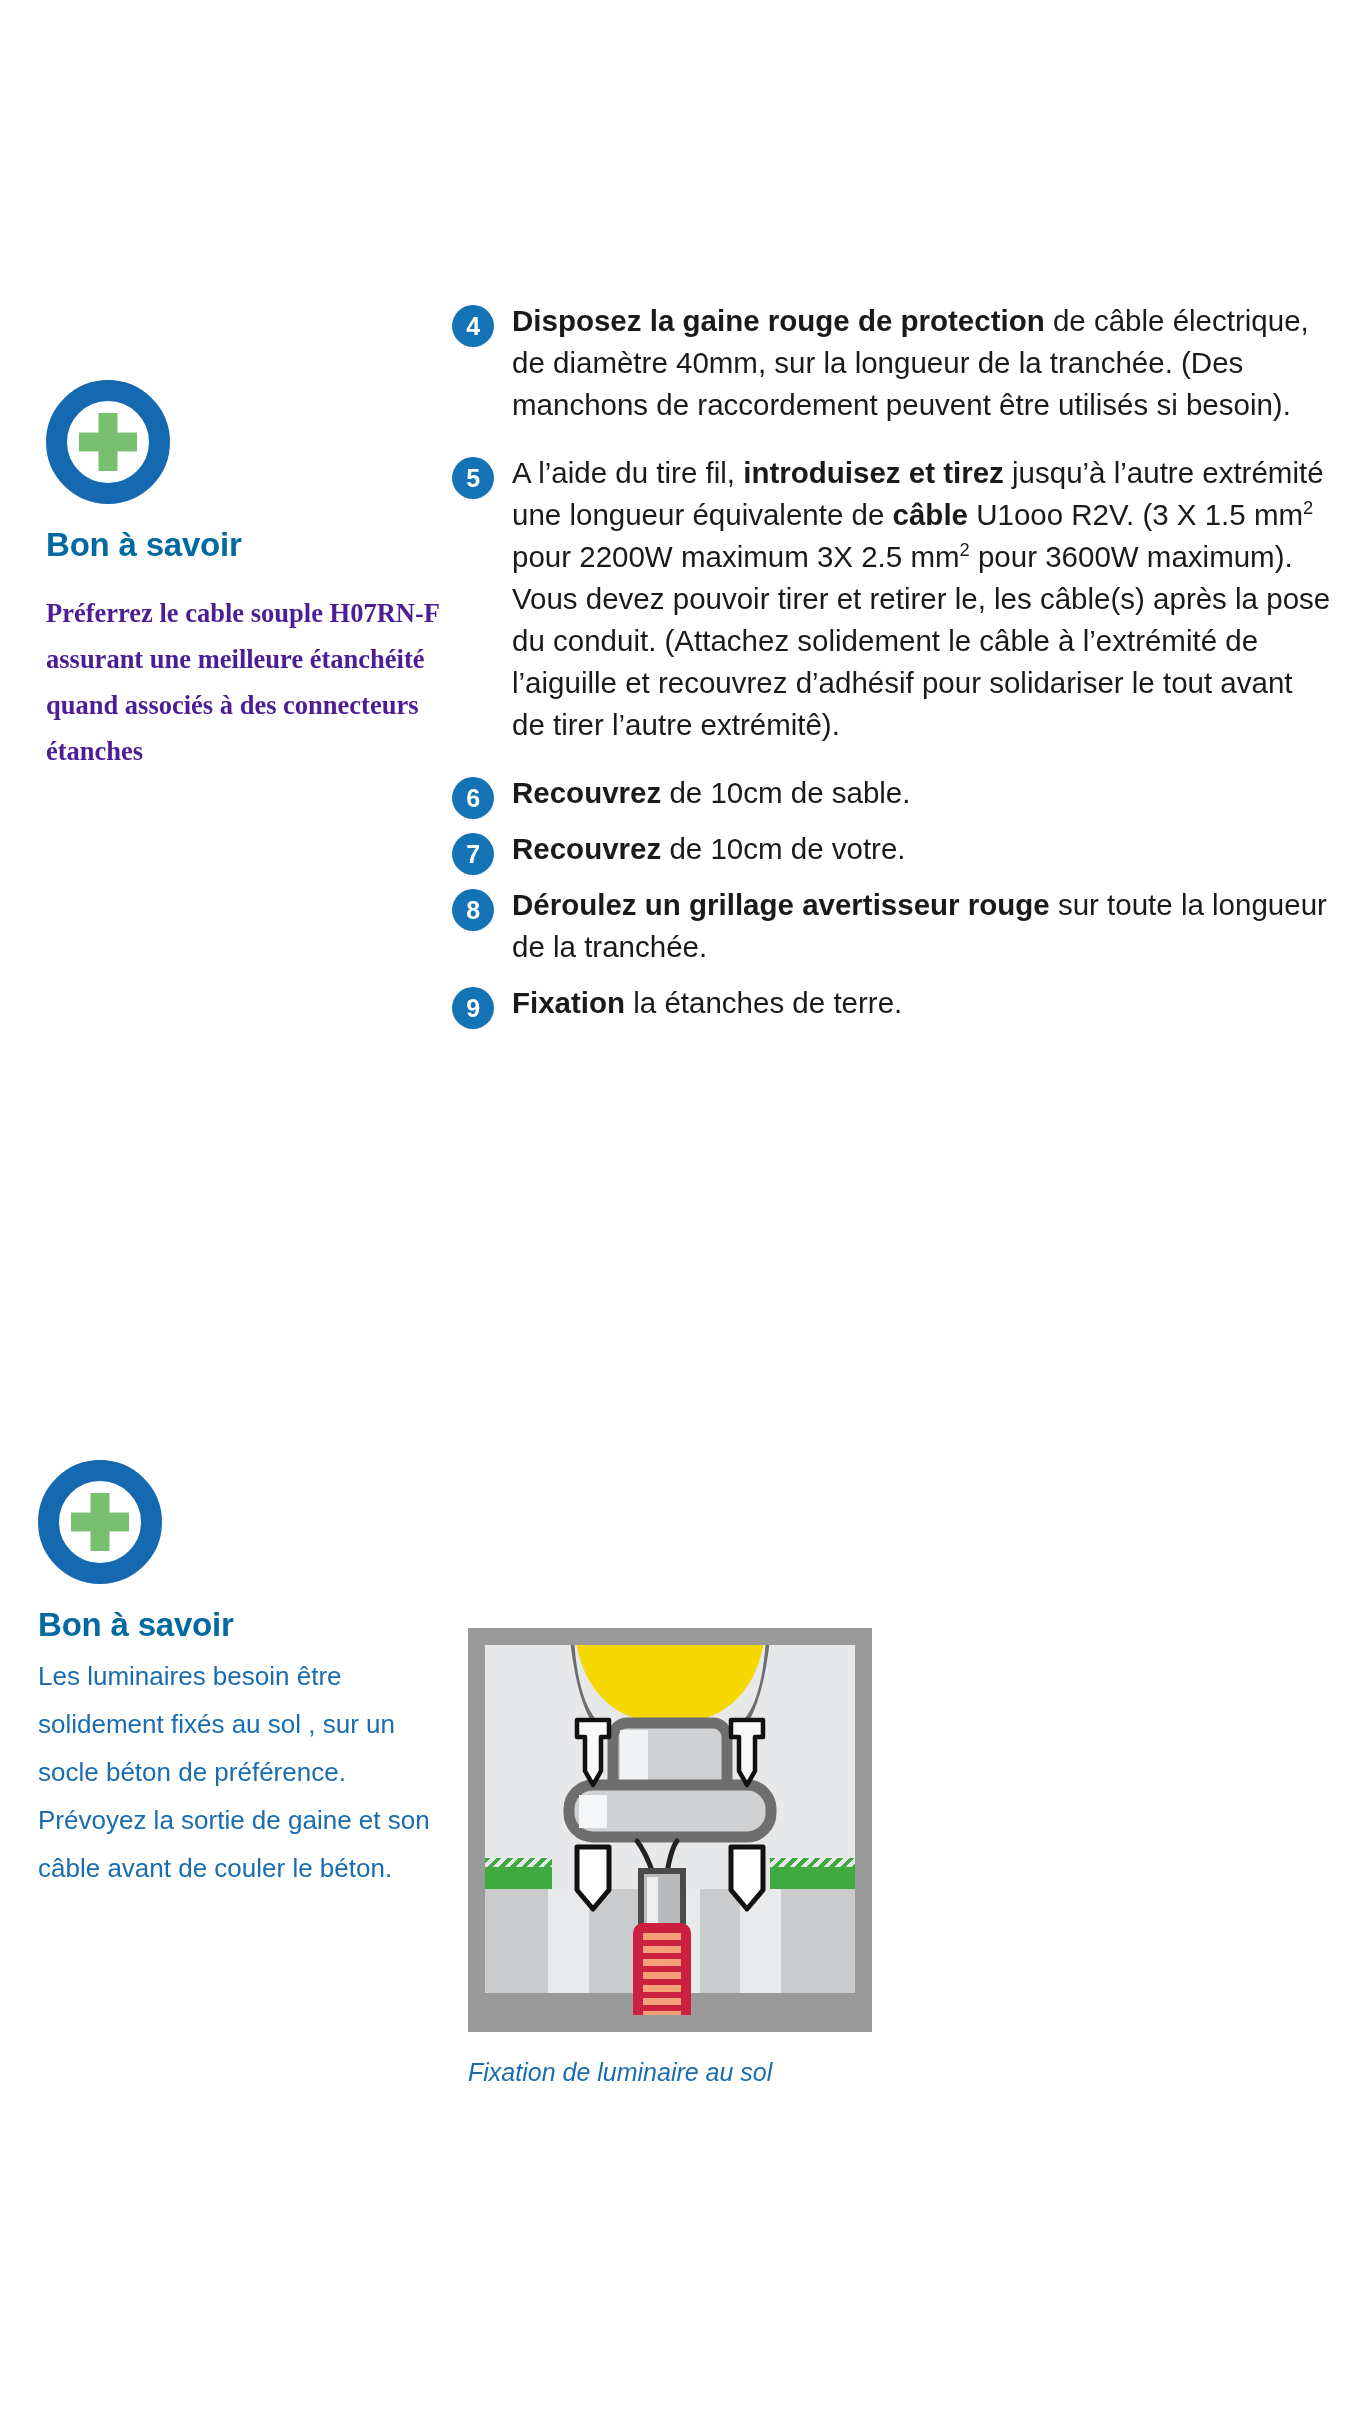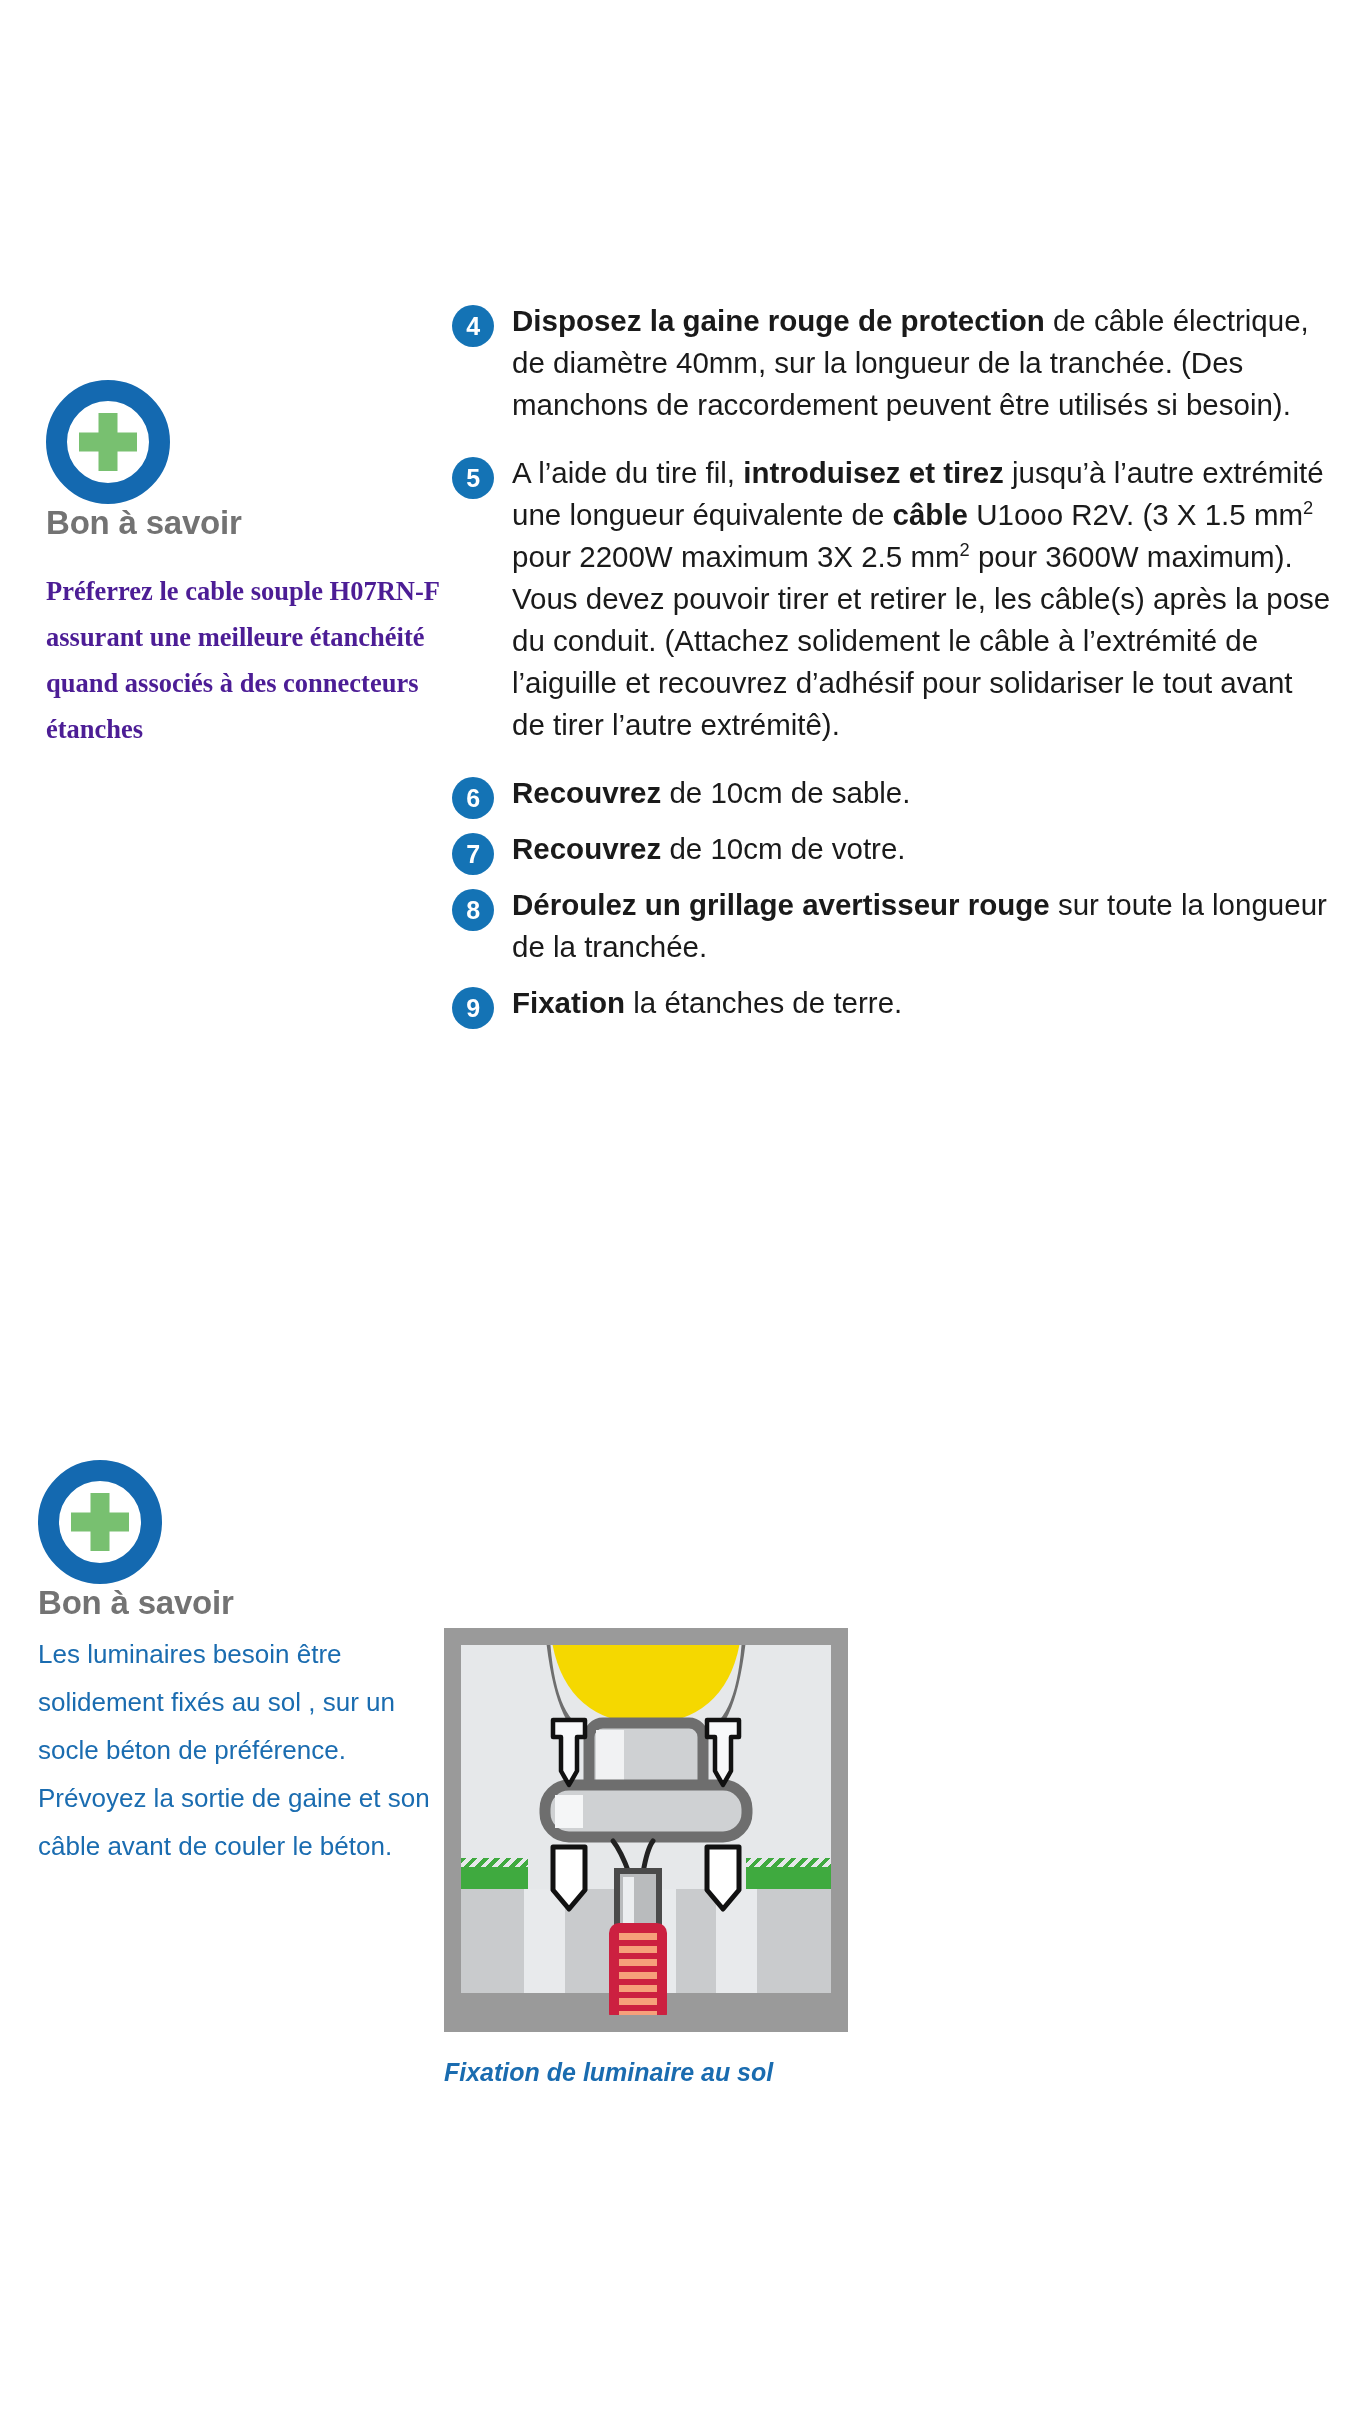--- a/index.html
+++ b/index.html
@@ -38,23 +38,24 @@
     left: 50%; top: 50%;
     transform: translate(-50%, -50%);
   }
   .plus-icon .bar-v {
     width: 19px; height: 58px;
     left: 50%; top: 50%;
     transform: translate(-50%, -50%);
   }
 
   .tip-title {
-    color: #737373;
+    color: #0369a1;
     font-weight: bold;
     font-size: 33px;
+    margin-top: 22px;
     letter-spacing: -0.2px;
   }
 
   .tip-body-serif {
     color: #4c1d95;
     font-family: "Liberation Serif", serif;
     font-weight: bold;
     font-size: 26.5px;
     line-height: 46px;
     margin-top: 26px;
@@ -98,21 +99,21 @@
     letter-spacing: -0.5px;
   }
   .step .badge.wide { font-size: 22px; }
   .step b { font-weight: bold; text-align: center; }
   .step sup { font-size: 0.62em; vertical-align: super; line-height: 0; }
 
   .step.gap-lg { margin-bottom: 26px; }
   .step.tight { margin-bottom: 14px; }
 
   
-  #illus-wrap { position: absolute; left: 444px; top: 1628px; font-weight: bold; }
+  #illus-wrap { position: absolute; left: 468px; top: 1628px; }
   #illustration {
     width: 404px; height: 404px;
     background: #9a9a9a;
     padding: 17px;
     box-sizing: border-box;
     position: relative;
   }
   #illus-inner {
     width: 100%; height: 100%;
     background: #e6e8ea;

